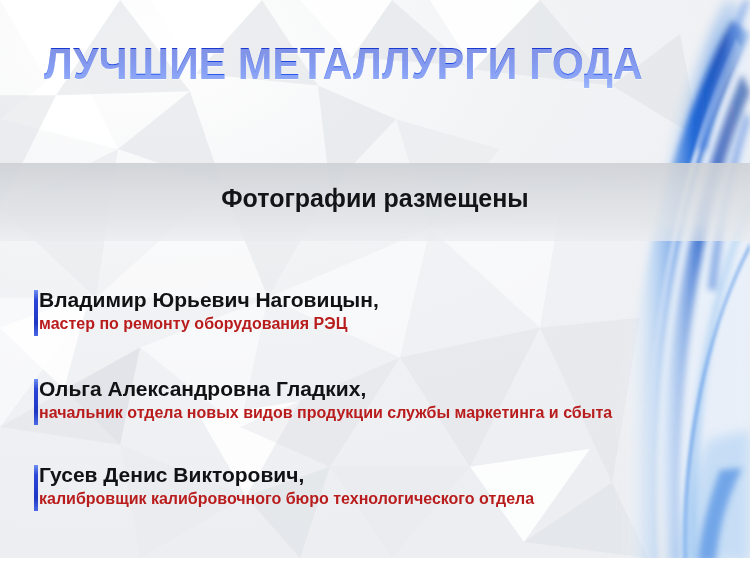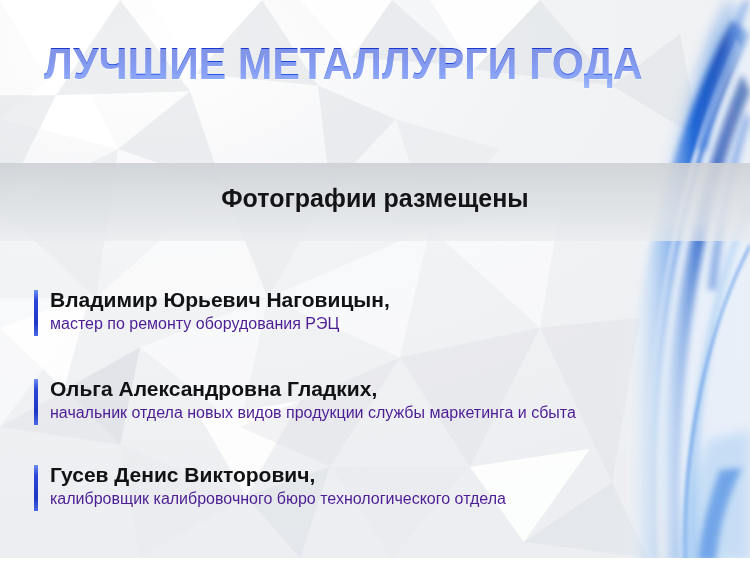--- a/index.html
+++ b/index.html
@@ -104,34 +104,34 @@
   }
   .entry .bar {
     position: absolute;
     left: 0;
     top: 4px;
     width: 4px;
     height: 46px;
     background: linear-gradient(180deg, #6f8ff2 0%, #2a46d8 22%, #1e37c4 72%, #4a68e6 100%);
   }
   .entry .who {
-    margin-left: 16px;
+    margin-left: 5px;
   }
   .entry .name {
     font-size: 21px;
     line-height: 27px;
     font-weight: 700;
     color: #111214;
     white-space: nowrap;
   }
   .entry .role {
     font-size: 16px;
     line-height: 22px;
-    font-weight: 400;
-    color: #4c1d95;
+    font-weight: 700;
+    color: #b91c1c;
     white-space: nowrap;
   }
 
   #entry-0 { top: 286px; }
   #entry-1 { top: 375px; }
   #entry-2 { top: 461px; }
 </style>
 </head>
 <body>
 

